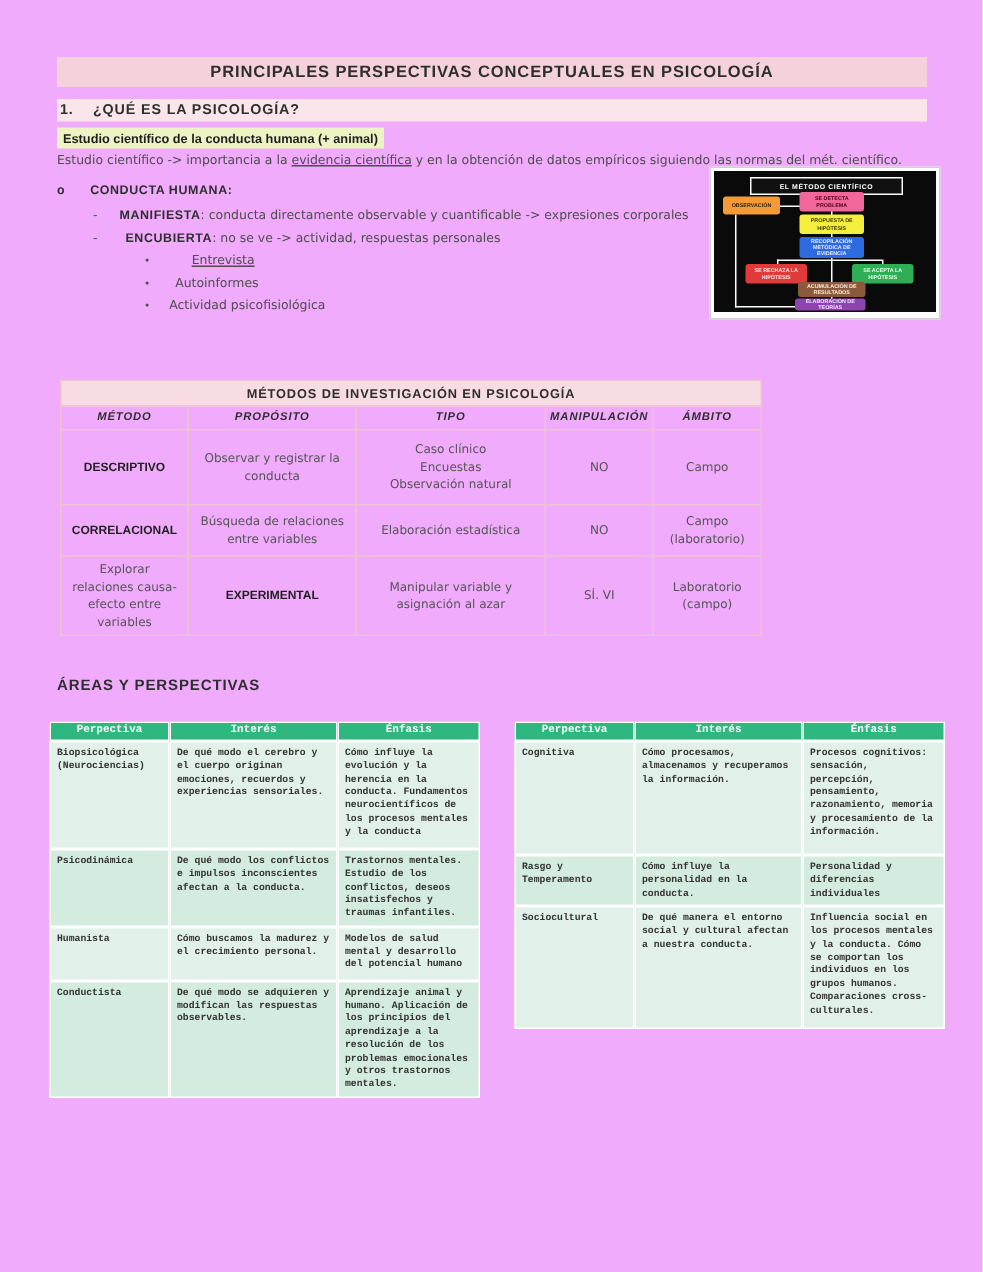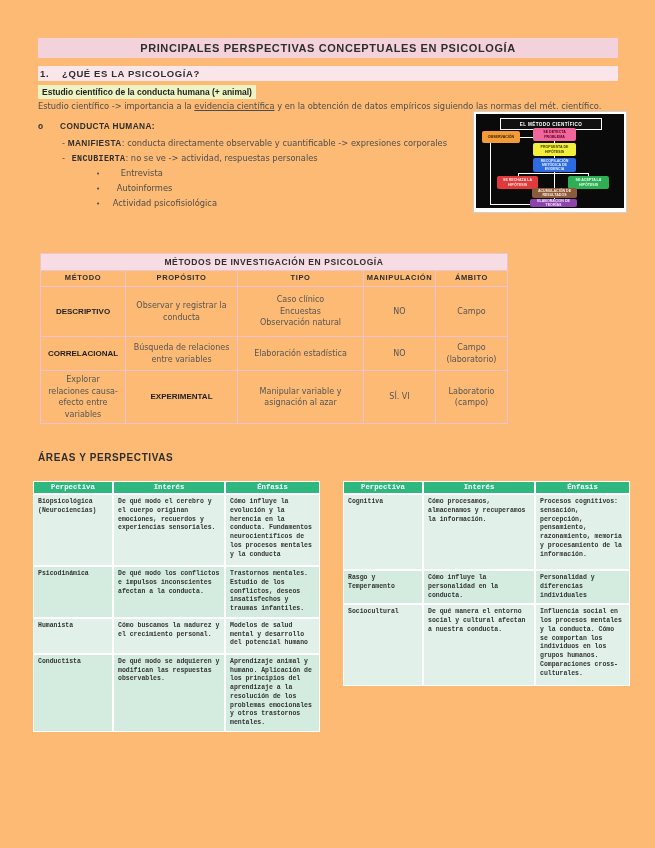--- a/index.html
+++ b/index.html
@@ -1,16 +1,16 @@
 <!DOCTYPE html>
 <html><head>
 <meta charset="utf-8">
 <style>
   html,body{margin:0;padding:0;background:#e9e9e9;}
-  .page{position:relative;width:655px;height:848px;background:#fdba74;overflow:hidden;
+  .page{position:relative;width:655px;height:848px;background:#f0abfc;overflow:hidden;
         font-family:"DejaVu Sans", sans-serif;color:#4b4b4b;}
   .hand{font-family:"Liberation Sans", sans-serif;font-weight:700;letter-spacing:.6px;color:#2e2e2e;}
   .abs{position:absolute;}
 
   
   .banner{left:38px;top:38px;width:580px;height:20px;background:#f4d2dc;
           display:flex;align-items:center;justify-content:center;font-size:11px;}
   .sec-band{left:38px;top:66px;width:580px;height:15px;background:#f9e5ea;
             display:flex;align-items:center;font-size:9.5px;}
   .sec-num{width:22px;padding-left:2px;}
@@ -38,21 +38,21 @@
 
   
   .mt{left:40px;top:253px;width:467px;border-left:1px solid #eec3cf;border-top:1px solid #eec3cf;
       font-size:8px;color:#555;box-sizing:content-box;}
   .mt-title{height:16px;background:#f7dce3;display:flex;align-items:center;justify-content:center;
             font-size:8.5px;border-right:1px solid #eec3cf;border-bottom:1px solid #eec3cf;}
   .mt-row{display:grid;grid-template-columns:85px 112px 126px 72px 72px;}
   .mt-cell{border-right:1px solid #eec3cf;border-bottom:1px solid #eec3cf;
            display:flex;align-items:center;justify-content:center;text-align:center;
            padding:3px 4px;box-sizing:border-box;white-space:pre-line;line-height:1.45;}
-  .mt-head .mt-cell{height:16px;font-size:7.5px;padding:0 2px;}
+  .mt-head .mt-cell{height:16px;font-size:7.5px;padding:0 2px;font-style:italic;}
   .mt-method{font-family:"Liberation Sans",sans-serif;font-weight:700;color:#1f1f1f;font-size:8px;}
   .r1{min-height:50px;} .r2{min-height:34px;} .r3{min-height:46px;}
 
   
   .areas-h{left:38px;top:452px;font-size:10px;}
   .gt{position:absolute;top:481px;width:287px;display:grid;grid-template-columns:80px 112px 95px;
       font-family:Liberation Mono, monospace;font-size:6.5px;line-height:1.35;color:#333;font-weight:700;}
   .gt-left{left:33px;} .gt-right{left:343px;}
   .gt .h{background:#2eb87f;color:#fff;font-size:7.3px;height:13px;display:flex;align-items:center;
          justify-content:center;border:.5px solid #fff;box-sizing:border-box;}
@@ -76,29 +76,29 @@
   <div class="abs bodyline">
     <span>Estudio científico -&gt; importancia a la </span><span class="u">evidencia científica</span><span> y en la obtención de datos empíricos siguiendo las normas del mét. científico.</span>
   </div>
 
   <div class="ln" style="left:38px;top:121px;">
     <span class="term">o</span>
     <span class="term" style="margin-left:14px;">CONDUCTA HUMANA:</span>
   </div>
   <div class="ln" style="left:62px;top:138px;">
     <span>-</span>
-    <span class="term" style="">MANIFIESTA</span><span>: conducta directamente observable y cuantificable -&gt; expresiones corporales</span>
+    <span class="term" style="margin-left:12px;">MANIFIESTA</span><span>: conducta directamente observable y cuantificable -&gt; expresiones corporales</span>
   </div>
   <div class="ln" style="left:62px;top:153px;">
     <span>-</span>
-    <span class="term" style="margin-left:4px;font-family:Liberation Mono, monospace;">ENCUBIERTA</span><span>: no se ve -&gt; actividad, respuestas personales</span>
+    <span class="term" style="margin-left:16px;">ENCUBIERTA</span><span>: no se ve -&gt; actividad, respuestas personales</span>
   </div>
   <div class="ln" style="left:96px;top:168px;">
     <span class="dot">•</span>
-    <span style="margin-left:18px;">Entrevista</span>
+    <span style="margin-left:25px;text-decoration:underline;">Entrevista</span>
   </div>
   <div class="ln" style="left:96px;top:183px;">
     <span class="dot">•</span>
     <span style="margin-left:14px;">Autoinformes</span>
   </div>
   <div class="ln" style="left:96px;top:198px;">
     <span class="dot">•</span>
     <span style="margin-left:10px;">Actividad psicofisiológica</span>
   </div>
 

